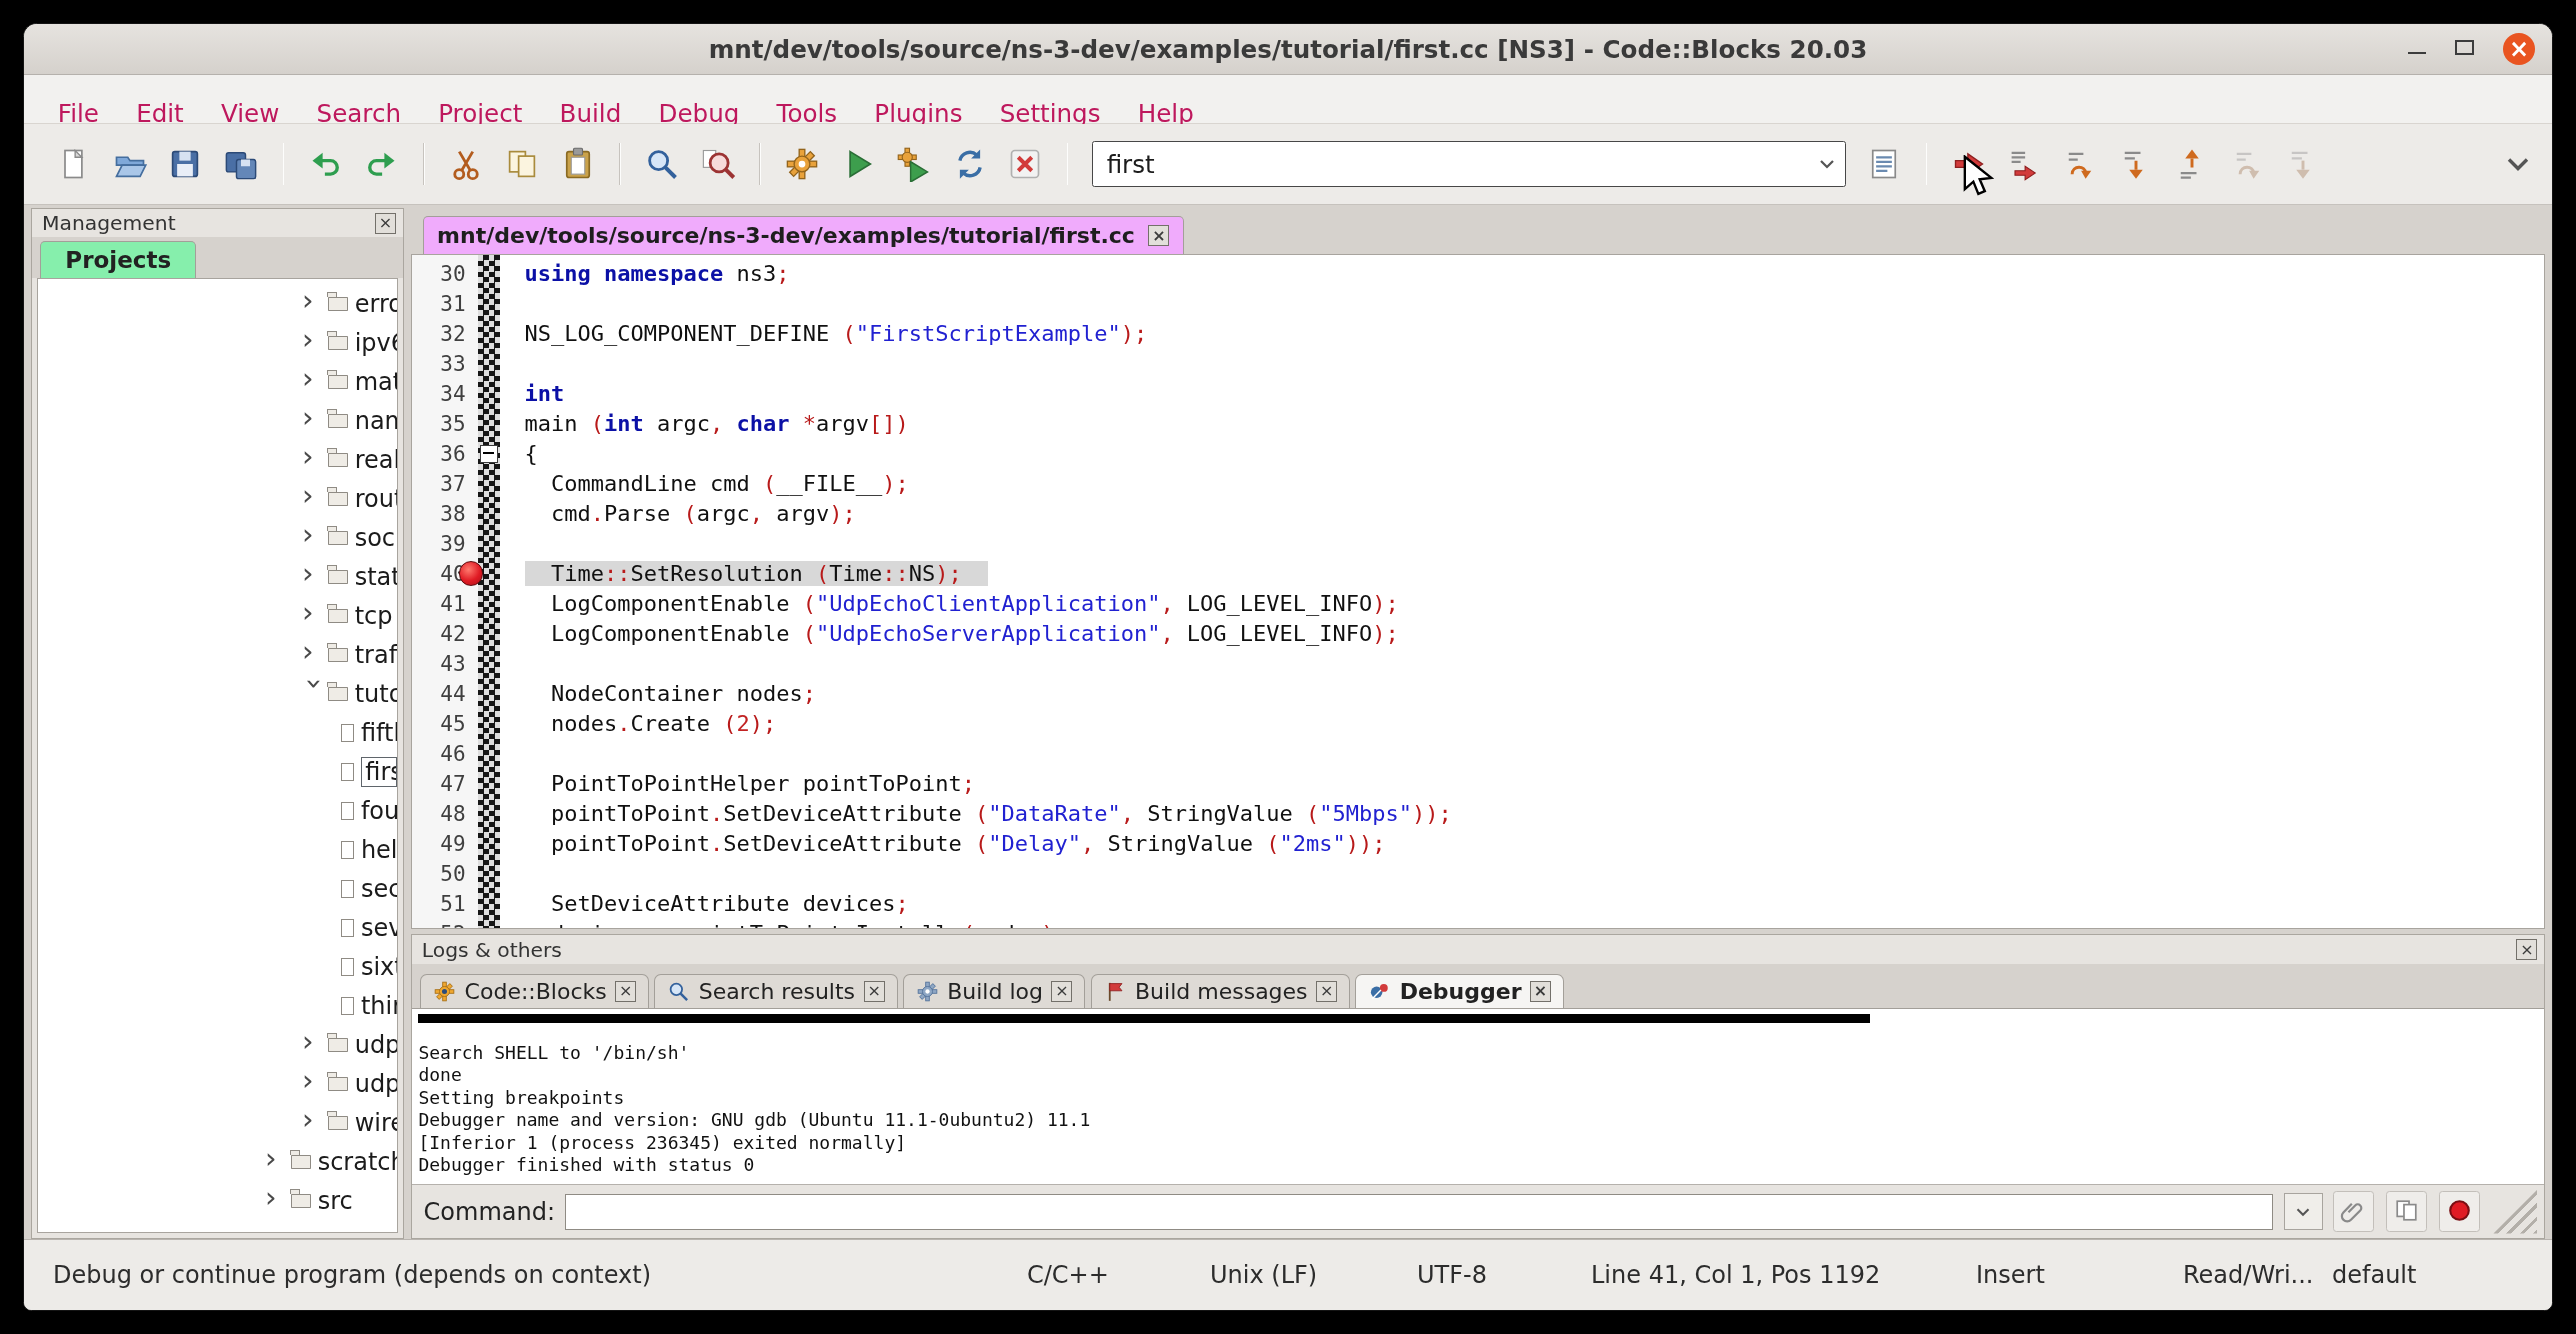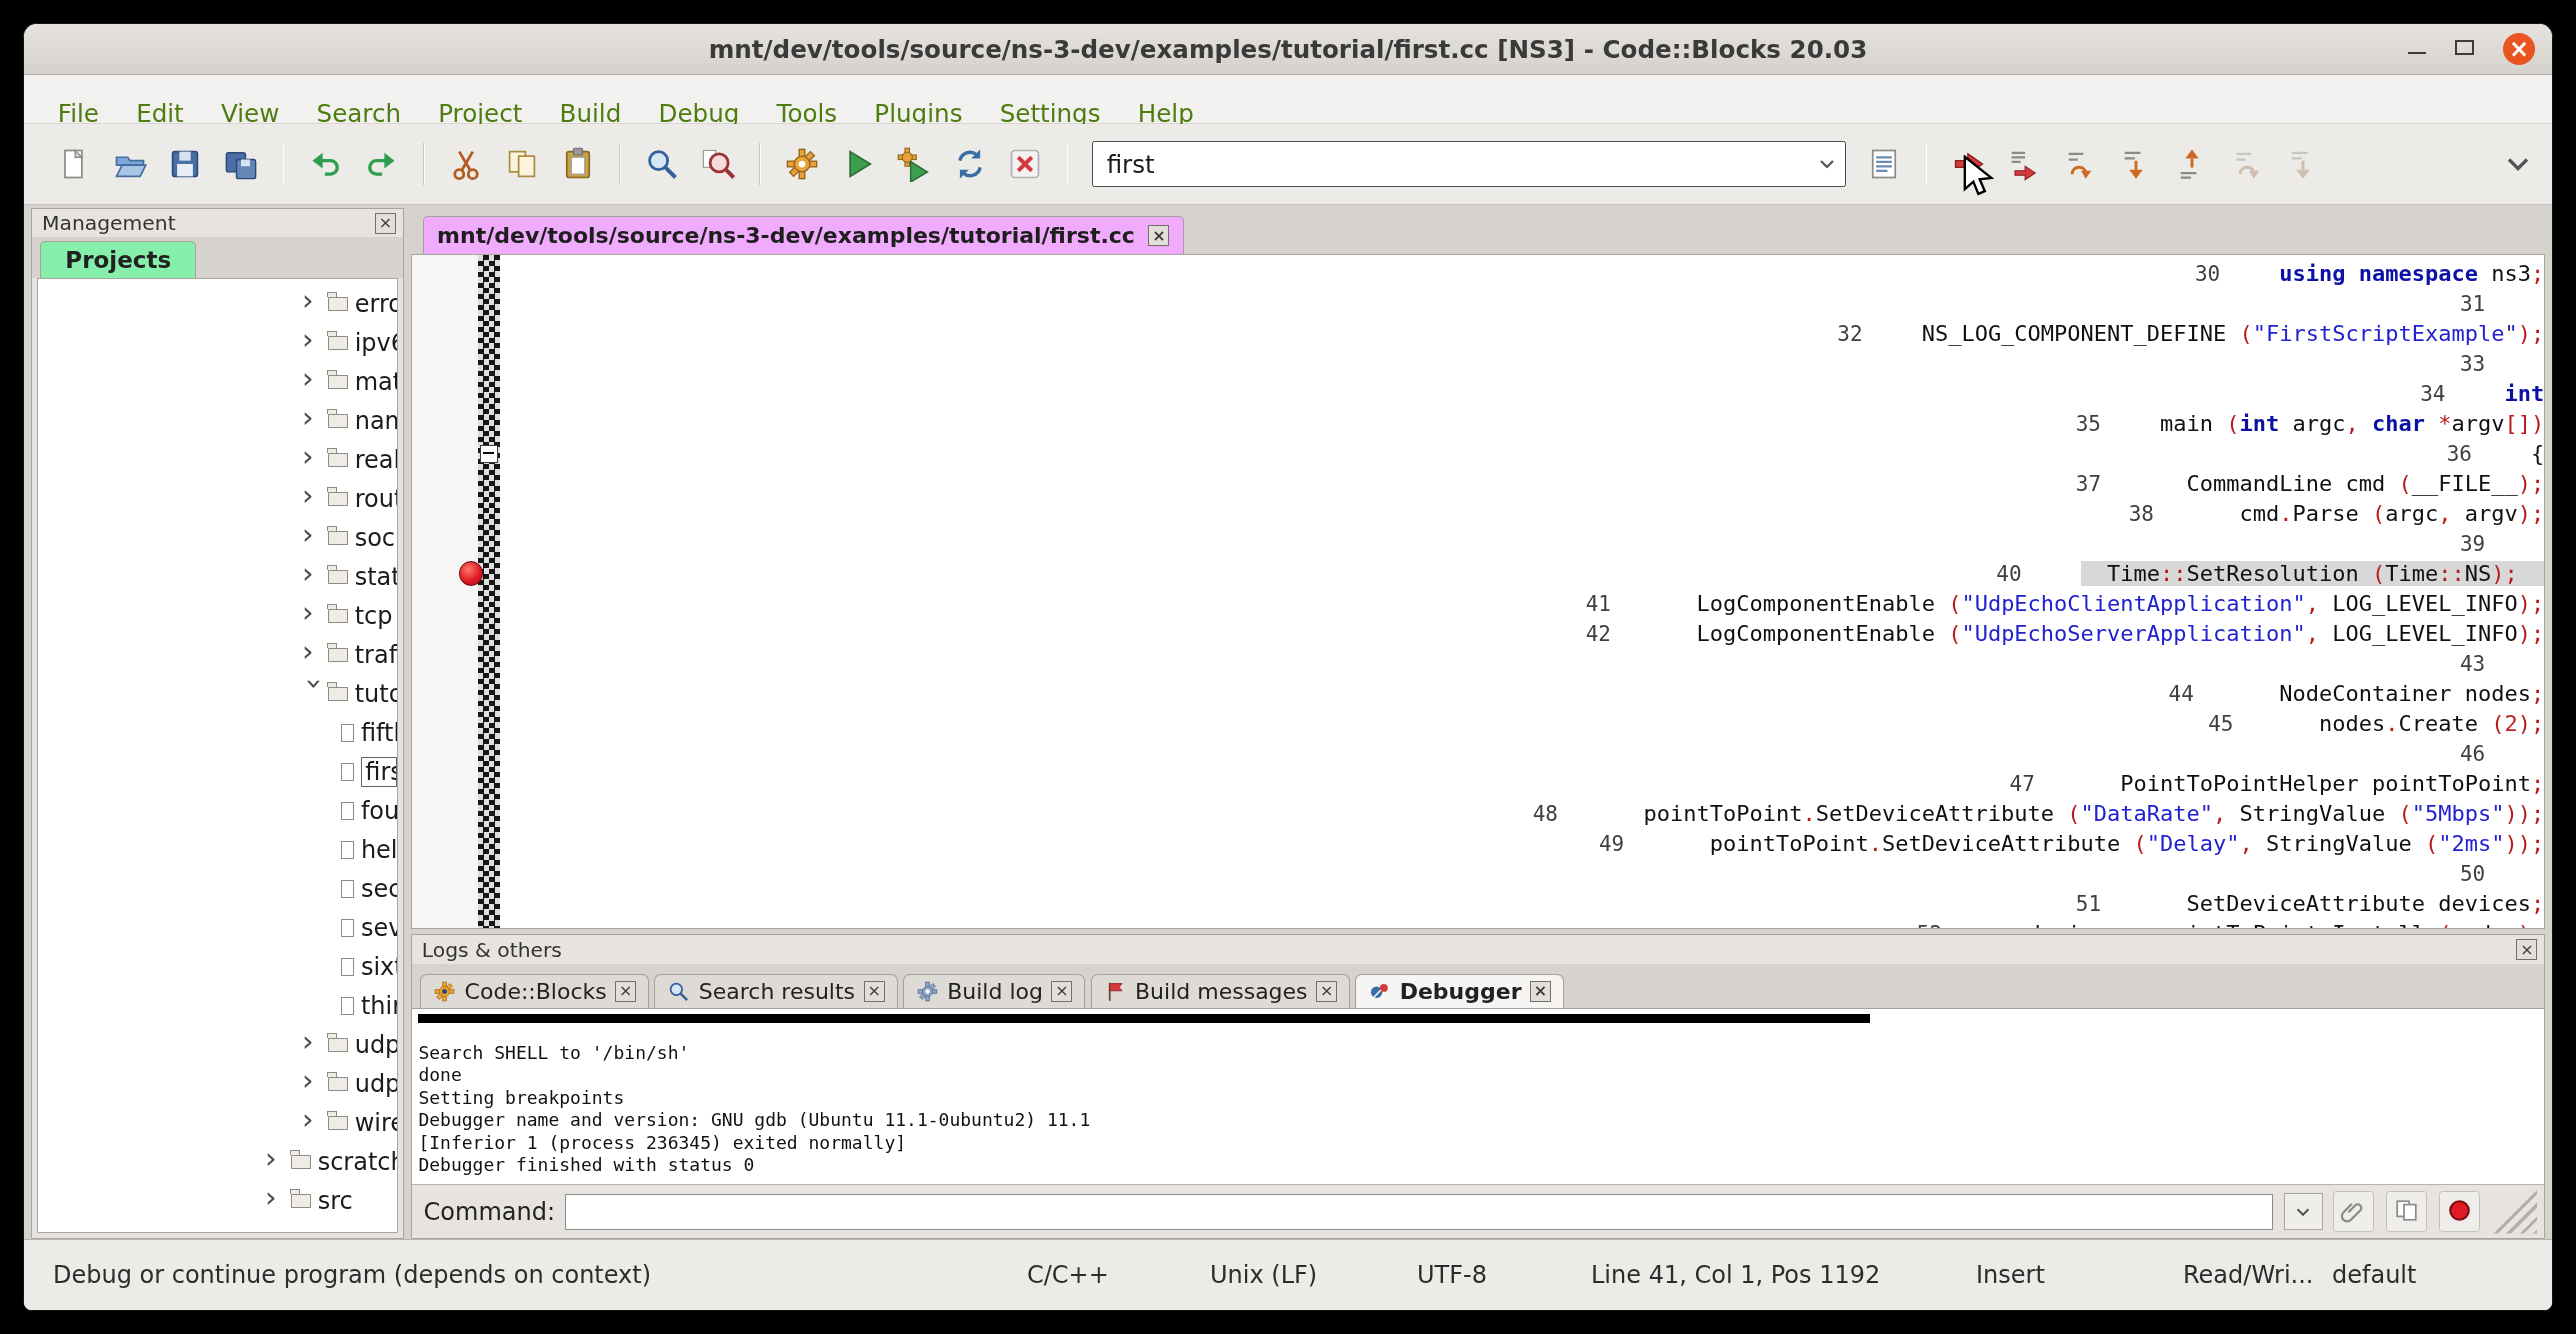--- a/index.html
+++ b/index.html
@@ -17,21 +17,21 @@
          text-align:center;font-size:24.6px;font-weight:bold;color:#3a3a3a;white-space:nowrap;}
   .win-controls{position:absolute;right:17px;top:0;height:100%;display:flex;align-items:center;gap:29px;}
   .minbar{display:inline-block;width:18.6px;height:2.5px;background:#3c3c3c;}
   .maxbox{display:inline-block;width:18.6px;height:14.4px;border:2.1px solid #3c3c3c;}
   .closebtn{width:32px;height:32px;border-radius:50%;background:#e95420;color:#fff;
             display:flex;align-items:center;justify-content:center;font-size:24px;font-weight:bold;line-height:1;}
 
   
   .menubar{height:49px;flex:none;display:flex;align-items:center;padding-left:15.2px;
            background:#f2f1ef;border-bottom:0.8px solid #d9d5d0;}
-  .menu-item{font-size:24.6px;color:#4d7c0f;padding:0 18.6px;margin-top:28px;}
+  .menu-item{font-size:24.6px;color:#be185d;padding:0 18.6px;margin-top:28px;}
 
   
   .toolbar{height:81px;flex:none;display:flex;align-items:center;padding:0 8px 0 22px;
            background:#edebe8;border-bottom:0.8px solid #c6c2bd;position:relative;}
   .tbtn{position:relative;width:49px;height:49px;margin:0 3.4px;display:flex;align-items:center;
         justify-content:center;border-radius:3.4px;flex:none;}
   .tbtn svg{width:36px;height:36px;}
   .tsep{width:1.7px;height:42px;background:#c7c3be;border-right:0.8px solid #fdfdfc;margin:0 13.5px;flex:none;}
   .dim{opacity:.38;filter:grayscale(55%);}
   .combo{width:754px;height:46px;margin:0 10.2px;background:#fff;border:1.7px solid #474747;border-radius:2.5px;
@@ -74,21 +74,21 @@
   .edtabbar{height:46px;flex:none;display:flex;align-items:flex-end;padding-left:12px;}
   .edtab{display:flex;align-items:center;gap:13.5px;padding:6px 13.5px;background:#f0abfc;
          border:0.8px solid #a39f99;border-bottom:none;border-radius:5.1px 5.1px 0 0;
          font-size:22px;font-weight:bold;color:#1e1e1e;}
 
   
   .editor{flex:1;position:relative;overflow:hidden;background:linear-gradient(90deg,#f6f6f6 0,#f6f6f6 66px,#ffffff 66px);
           border:0.8px solid #a8a49e;font-family:"DejaVu Sans Mono",monospace;min-height:0;padding-top:3.4px;}
   .bpstrip{position:absolute;left:66px;top:0;bottom:0;width:22px;
            background:repeating-conic-gradient(#161616 0% 25%, #dedede 0% 50%);background-size:11px 11px;}
-  .cline{position:relative;height:30px;display:flex;font-size:22px;line-height:30px;white-space:pre;justify-content:flex-end;}
+  .cline{position:relative;height:30px;display:flex;font-size:22px;line-height:30px;white-space:pre;}
   .lnum{width:66px;flex:none;text-align:right;padding-right:12px;color:#3f3f3f;font-size:21px;}
   .lcode{padding-left:47px;}
   .kw{color:#0b10a6;font-weight:bold;} .str{color:#2121d1;} .op{color:#b81a1a;} .num{color:#c22323;} .pl{color:#101010;}
   .hl{background:#d8d8d8;}
   .bp{position:absolute;left:47px;top:2.5px;width:24.6px;height:24.6px;border-radius:50%;z-index:5;
       background:radial-gradient(circle at 8.5px 7.6px,#ff7a6e,#e01b24 55%,#a90f17);border:1.7px solid #5e0b0e;}
   .foldbox{position:absolute;left:68px;top:6px;width:18px;height:18px;background:#fff;border:1.7px solid #3a3a3a;z-index:5;}
   .foldbox::after{content:"";position:absolute;left:2.5px;right:2.5px;top:6px;border-top:2.1px solid #000;}
 
   

